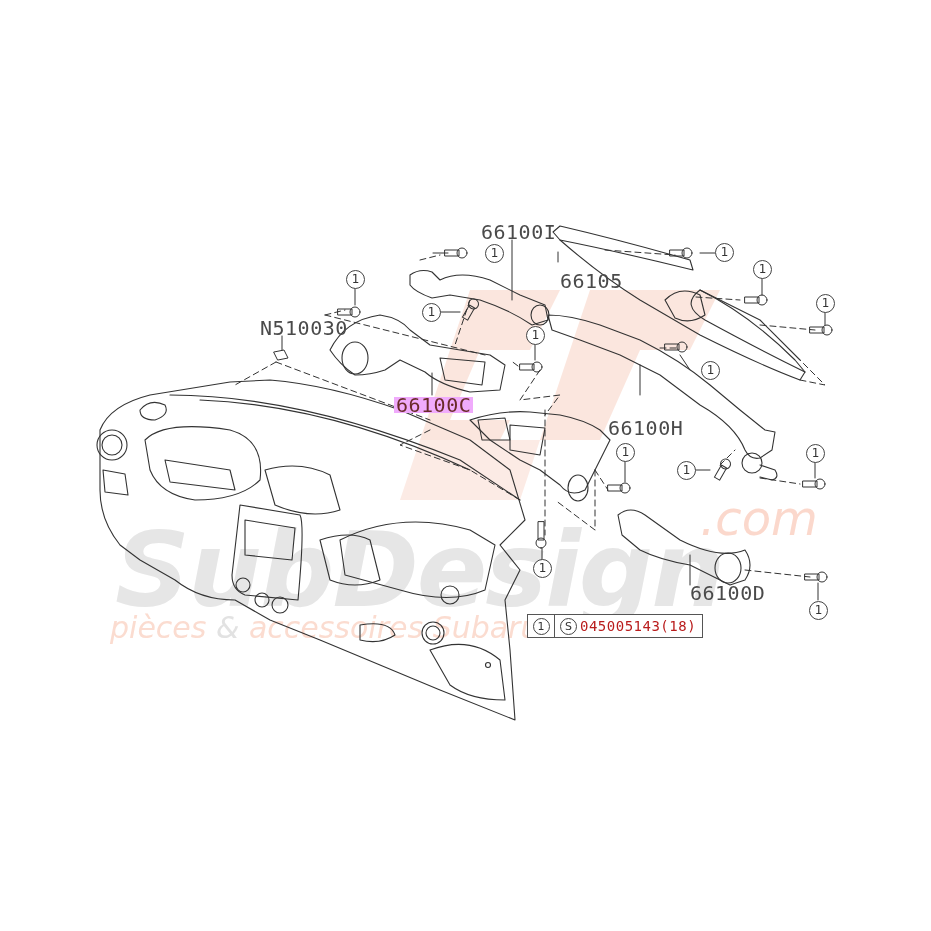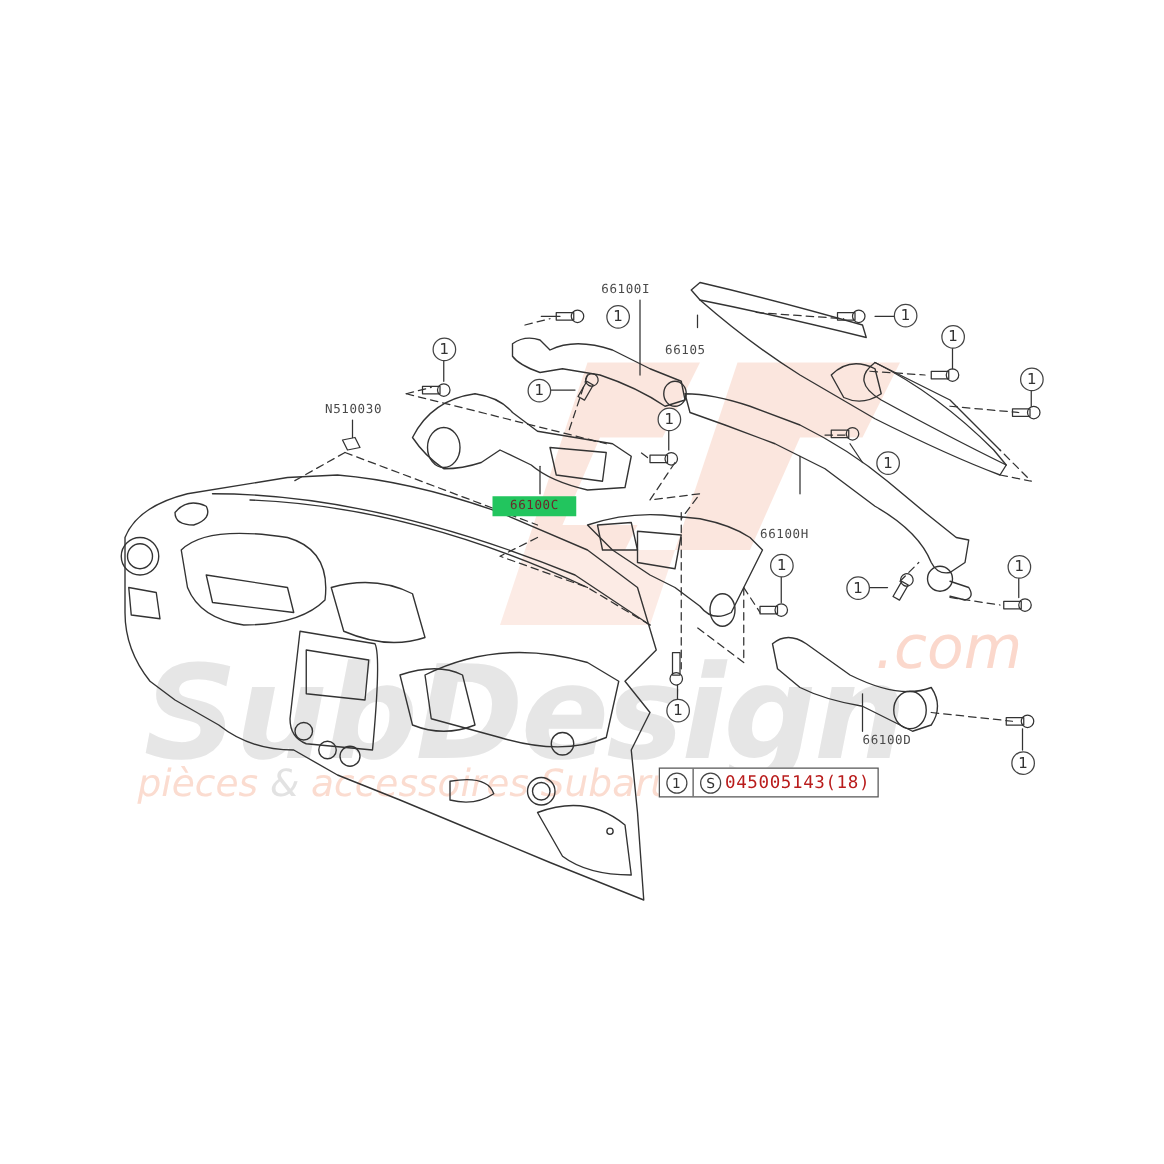--- a/index.html
+++ b/index.html
@@ -1,21 +1,21 @@
 <!DOCTYPE html>
 <html><head>
 <meta charset="utf-8">
 <style>
   html, body { margin:0; padding:0; background:#ffffff; }
   body { width:931px; height:931px; position:relative; overflow:hidden;
          font-family:"DejaVu Sans Mono","Liberation Mono",monospace; }
   #stage { position:absolute; left:0; top:0; width:931px; height:931px; }
   .lbl { position:absolute; font-family:"DejaVu Sans Mono","Liberation Mono",monospace;
-         font-size:10px; color:#4a4a4a; letter-spacing:0.5px; white-space:nowrap; line-height:16px; }
-  .lbl.hl { background:#22c55e; color:#6a2a2a; padding:0 14px; }
+         font-size:20px; color:#4a4a4a; letter-spacing:0.5px; white-space:nowrap; line-height:16px; }
+  .lbl.hl { background:#f0abfc; color:#6a2a2a; padding:0 2px; }
   .callout { position:absolute; width:17px; height:17px; border:1px solid #444; border-radius:50%;
              font-size:12px; line-height:17px; text-align:center; color:#333; background:#fff;
              font-family:"DejaVu Sans","Liberation Sans",sans-serif; }
   .legend { position:absolute; left:527px; top:614px; height:22px; border:1px solid #555; display:flex;
             align-items:center; background:#fff; }
   .legend .cell1 { width:26px; height:22px; border-right:1px solid #555; display:flex; align-items:center; justify-content:center; }
   .legend .c { width:15px; height:15px; border:1px solid #444; border-radius:50%; font-size:11px; line-height:15px; text-align:center;
                font-family:"DejaVu Sans","Liberation Sans",sans-serif; color:#333; }
   .legend .cell2 { display:flex; align-items:center; padding:0 6px 0 5px; gap:3px; }
   .legend .pn { font-size:14px; color:#b91c1c; letter-spacing:0.5px; }
@@ -200,21 +200,21 @@
       <path d="M625 461 L625 482"></path>
       <path d="M695 470 L710 470"></path>
       <path d="M815 462 L815 478"></path>
       <path d="M542 548 L542 560"></path>
       <path d="M818 583 L818 600"></path>
     </g>
   </svg>
 
   <div class="lbl" style="left:260px;top:320px">N510030</div>
   <div class="lbl" style="left:481px;top:224px">66100I</div>
-  <div class="lbl" style="left:532px;top:273px">66105</div>
+  <div class="lbl" style="left:560px;top:273px">66105</div>
   <div class="lbl hl" style="left:394px;top:397px">66100C</div>
   <div class="lbl" style="left:608px;top:420px">66100H</div>
   <div class="lbl" style="left:690px;top:585px">66100D</div>
 
   <div class="callout" style="left:346px;top:270px">1</div>
   <div class="callout" style="left:485px;top:244px">1</div>
   <div class="callout" style="left:422px;top:303px">1</div>
   <div class="callout" style="left:526px;top:326px">1</div>
   <div class="callout" style="left:715px;top:243px">1</div>
   <div class="callout" style="left:753px;top:260px">1</div>

